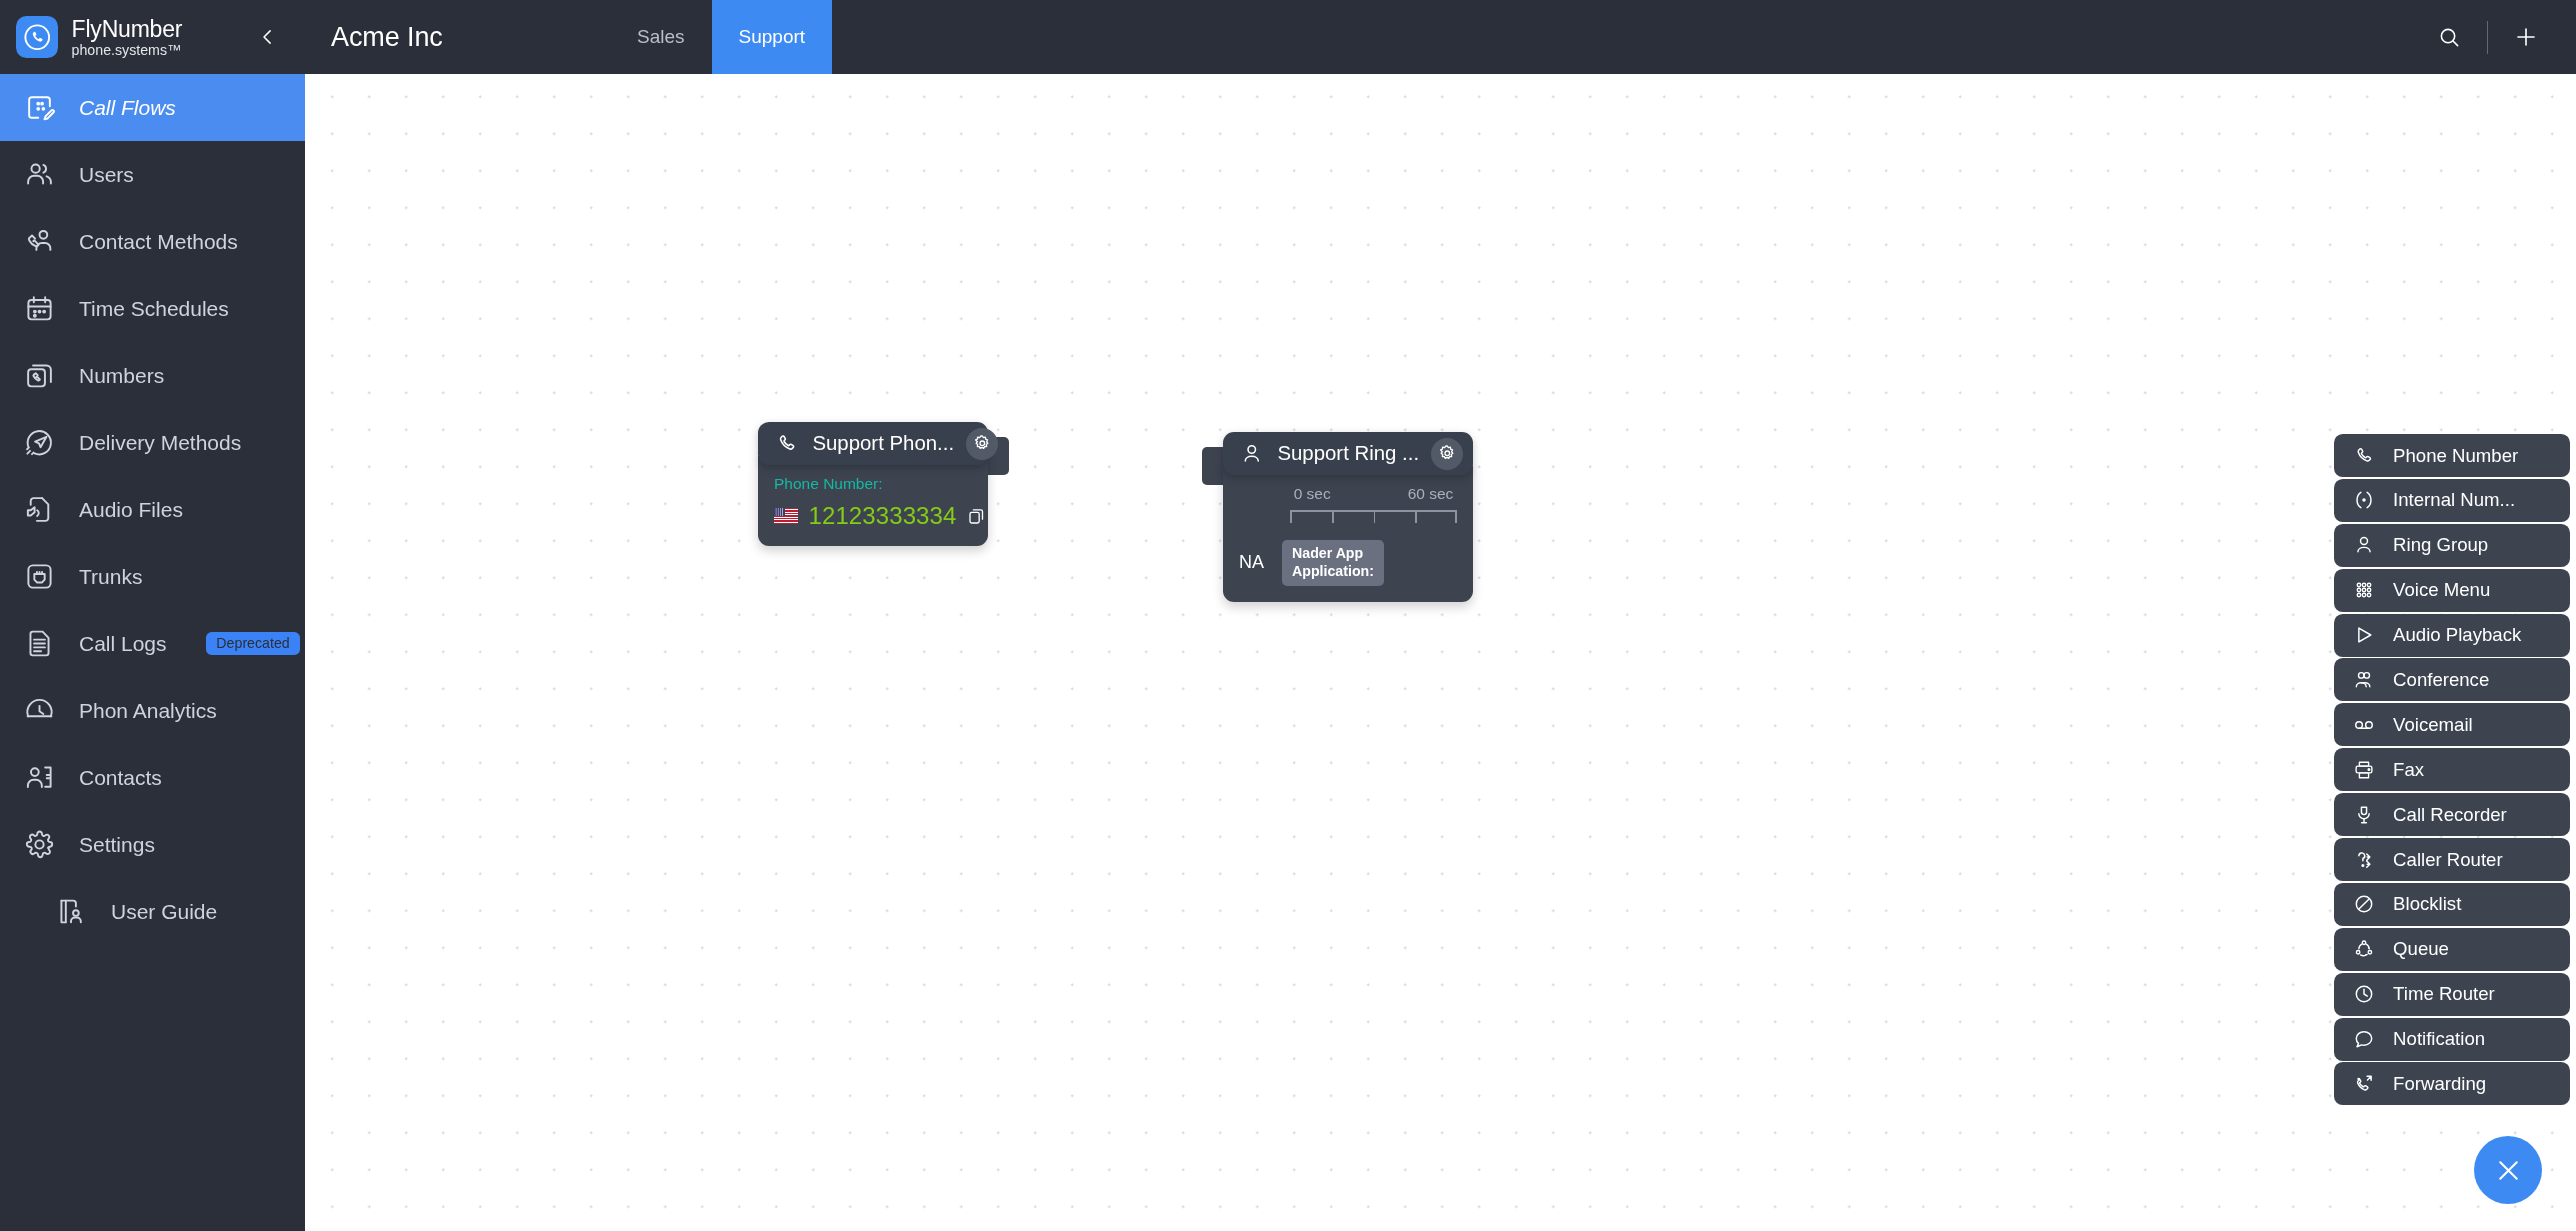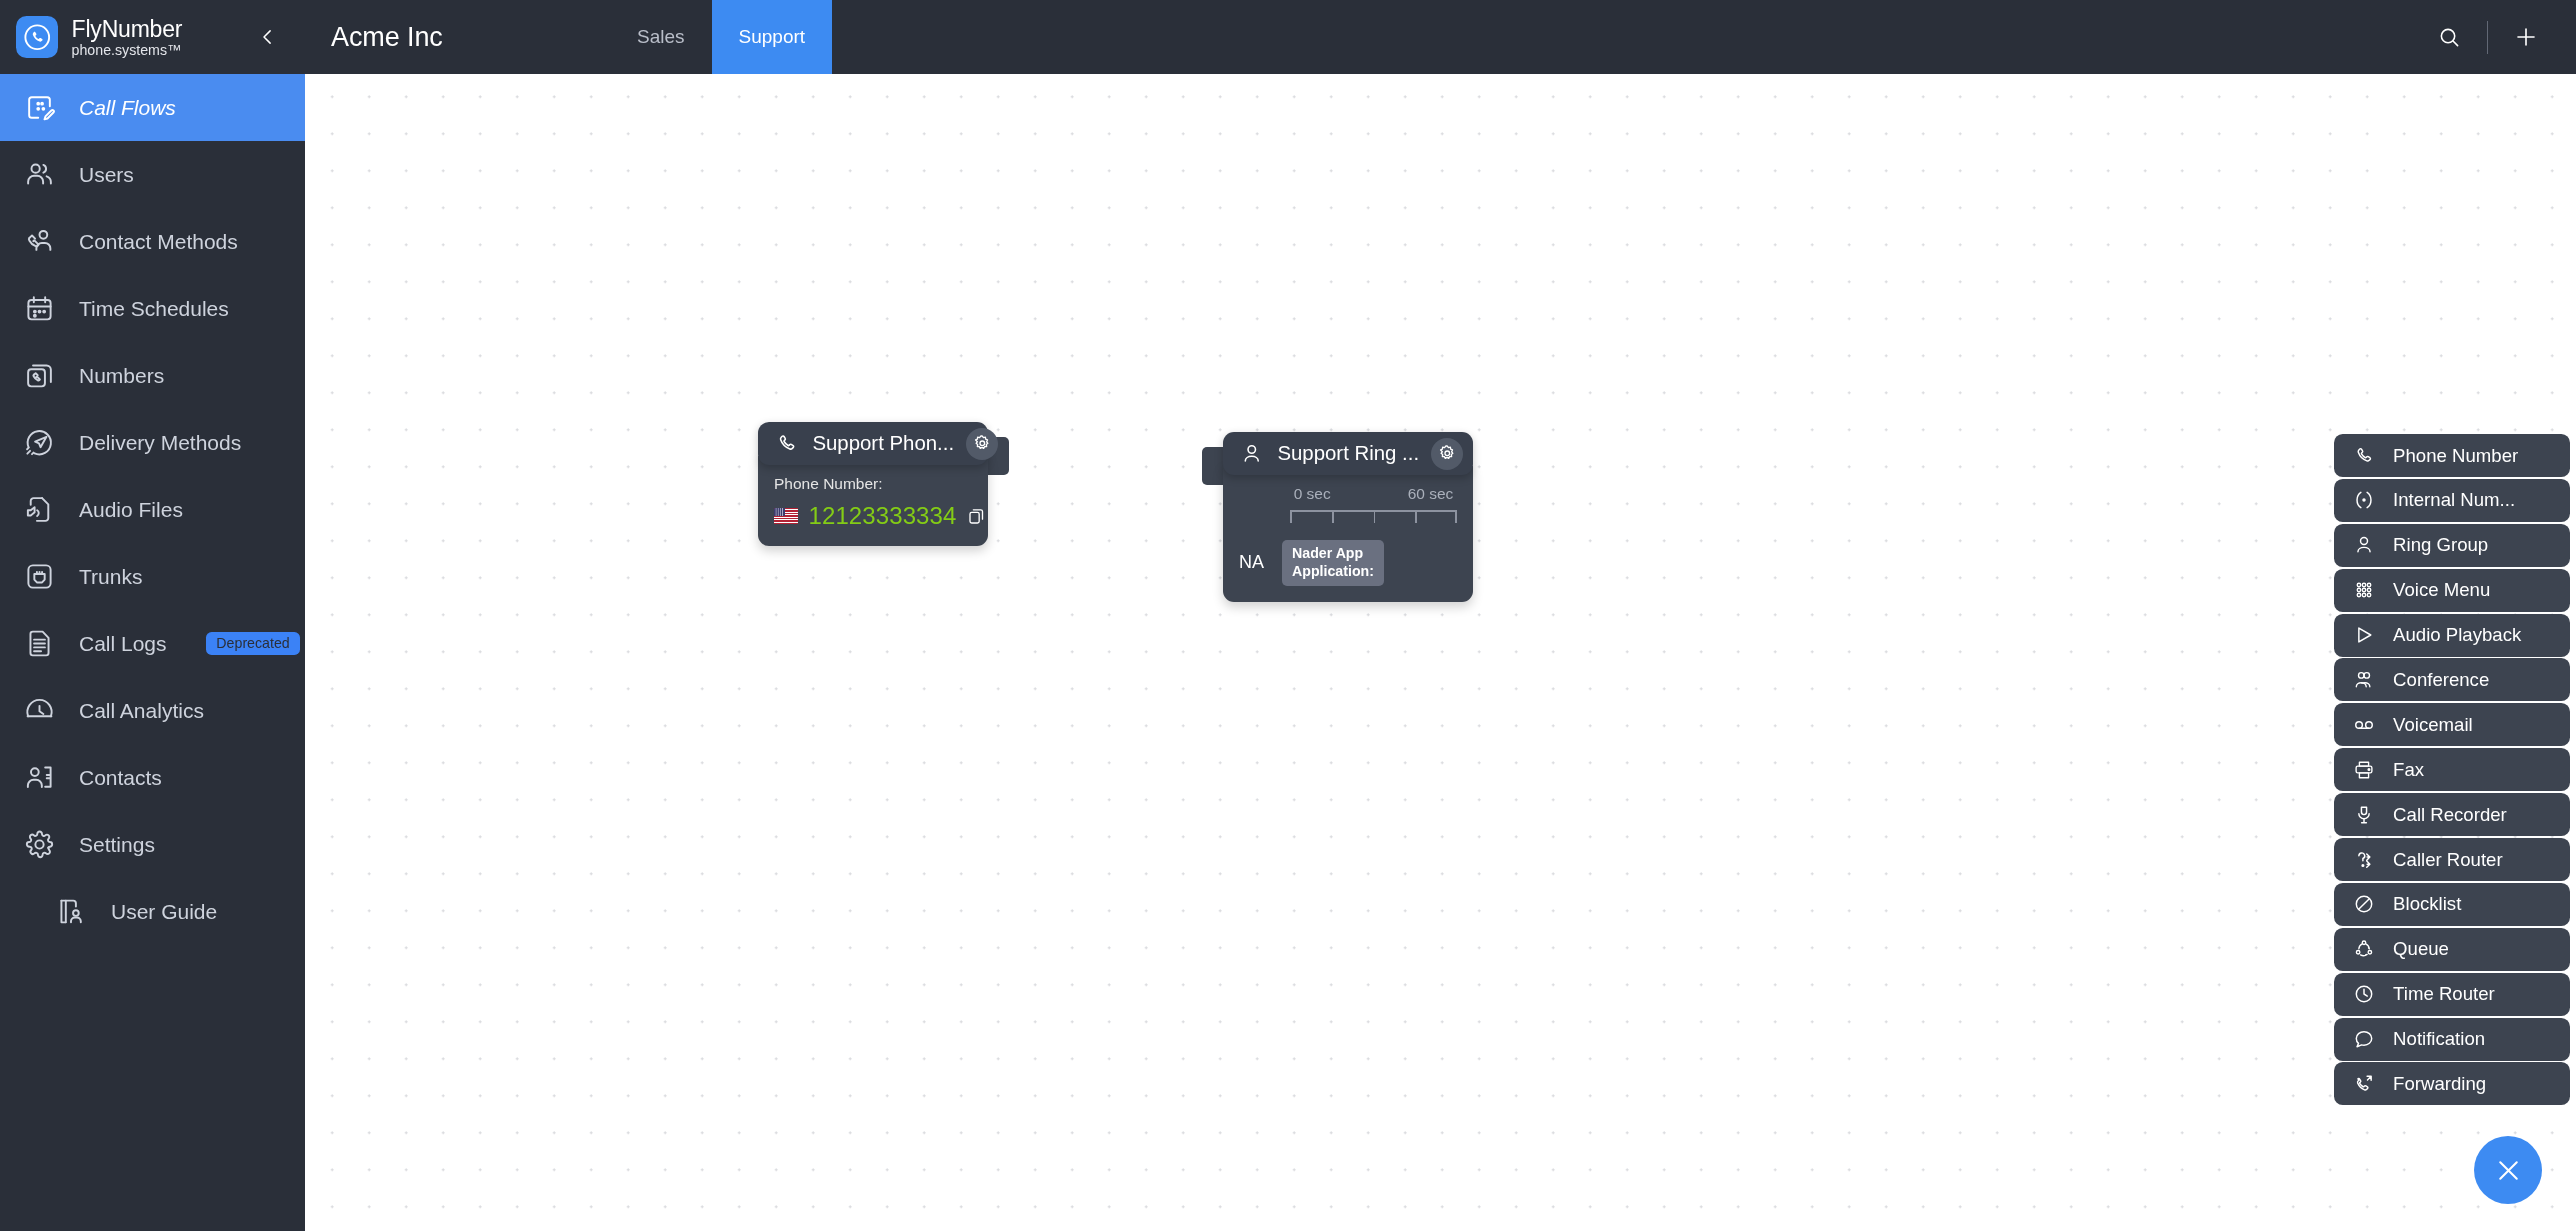--- a/index.html
+++ b/index.html
@@ -110,21 +110,21 @@
     background:#3d4450; border-radius:0 0 11px 11px;
     padding:18.6px 16px 16px 16px; box-shadow:0 4.3px 11px rgba(0,0,0,.18);
   }
   .port {
     position:absolute; width:27px; height:38px; background:#3d4450; border-radius:5px;
     top:15px; z-index:1;
   }
   .port.right { right:-21px; }
   .port.left { left:-21px; }
 
-  .field-label { font-size:15.5px; color:#e5e5e5; margin-bottom:8.7px; }
+  .field-label { font-size:15.5px; color:#14b8a6; margin-bottom:8.7px; }
   .phone-row { display:flex; align-items:center; gap:11px; }
   .flag {
     width:23.5px; height:16px; flex:0 0 23.5px; border-radius:1.2px; overflow:hidden;
     position:relative; background:#b22234;
   }
   .flag .stripes { position:absolute; inset:0;
     background:repeating-linear-gradient(to bottom,#b22234 0,#b22234 1.2px,#ffffff 1.2px,#ffffff 2.5px); }
   .flag .canton { position:absolute; left:0; top:0; width:10.5px; height:8.7px; background:#3c3b6e; }
   .flag .canton::after{
     content:""; position:absolute; inset:0.6px;
@@ -302,21 +302,21 @@
       </div>
 
       <div class="nav-item">
         <span class="ico">
           <svg width="31" height="31" viewBox="0 0 24 24" fill="none" stroke="#ced3dd" stroke-width="1.5" stroke-linecap="round" stroke-linejoin="round">
             <path d="M3.2 16.5a9.4 9.4 0 1 1 17.6 0"></path>
             <path d="M12 8.4v4.2l3 2.1"></path>
             <path d="M2.8 16.5h18.4"></path>
           </svg>
         </span>
-        <span class="nav-label">Call Analytics</span>
+        <span class="nav-label">Phon Analytics</span>
       </div>
 
       <div class="nav-item">
         <span class="ico">
           <svg width="31" height="31" viewBox="0 0 24 24" fill="none" stroke="#ced3dd" stroke-width="1.5" stroke-linecap="round" stroke-linejoin="round">
             <circle cx="8.4" cy="7.8" r="3"></circle>
             <path d="M3 19.4v-1.2a4.4 4.4 0 0 1 4.4-4.4h2a4.4 4.4 0 0 1 4.4 4.4v1.2"></path>
             <path d="M16.4 4.2h4.2v15h-4.2"></path>
             <path d="M17.6 10h2.4M17.6 12.6h2.4"></path>
           </svg>

